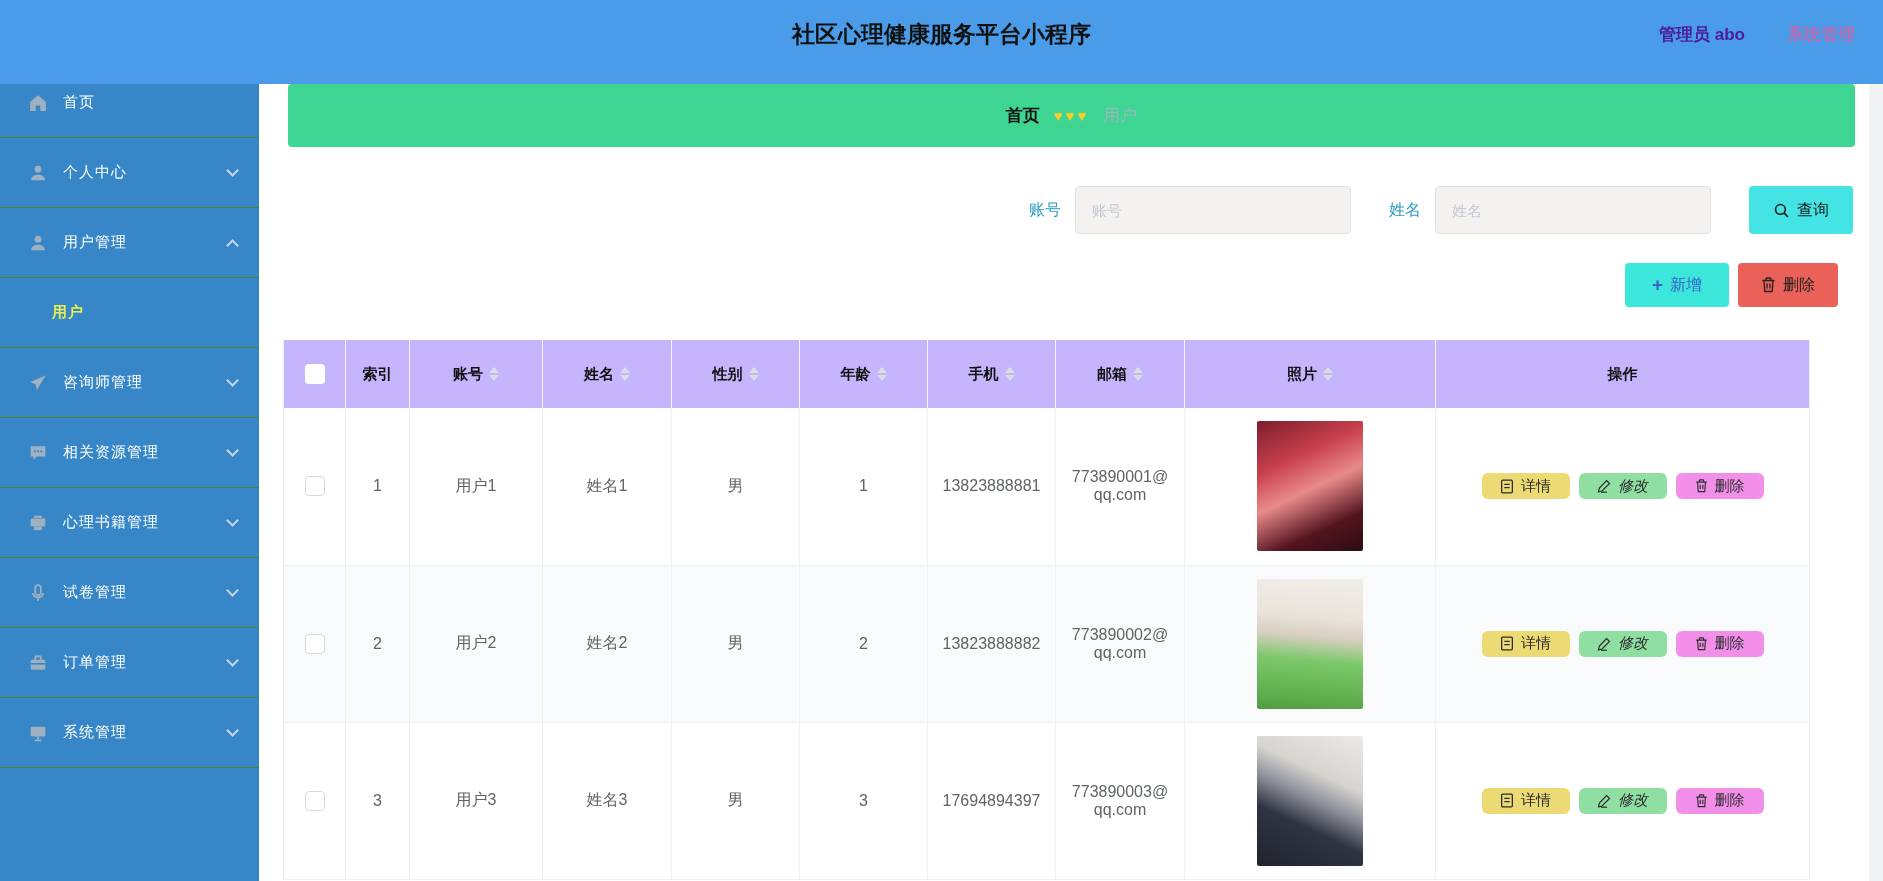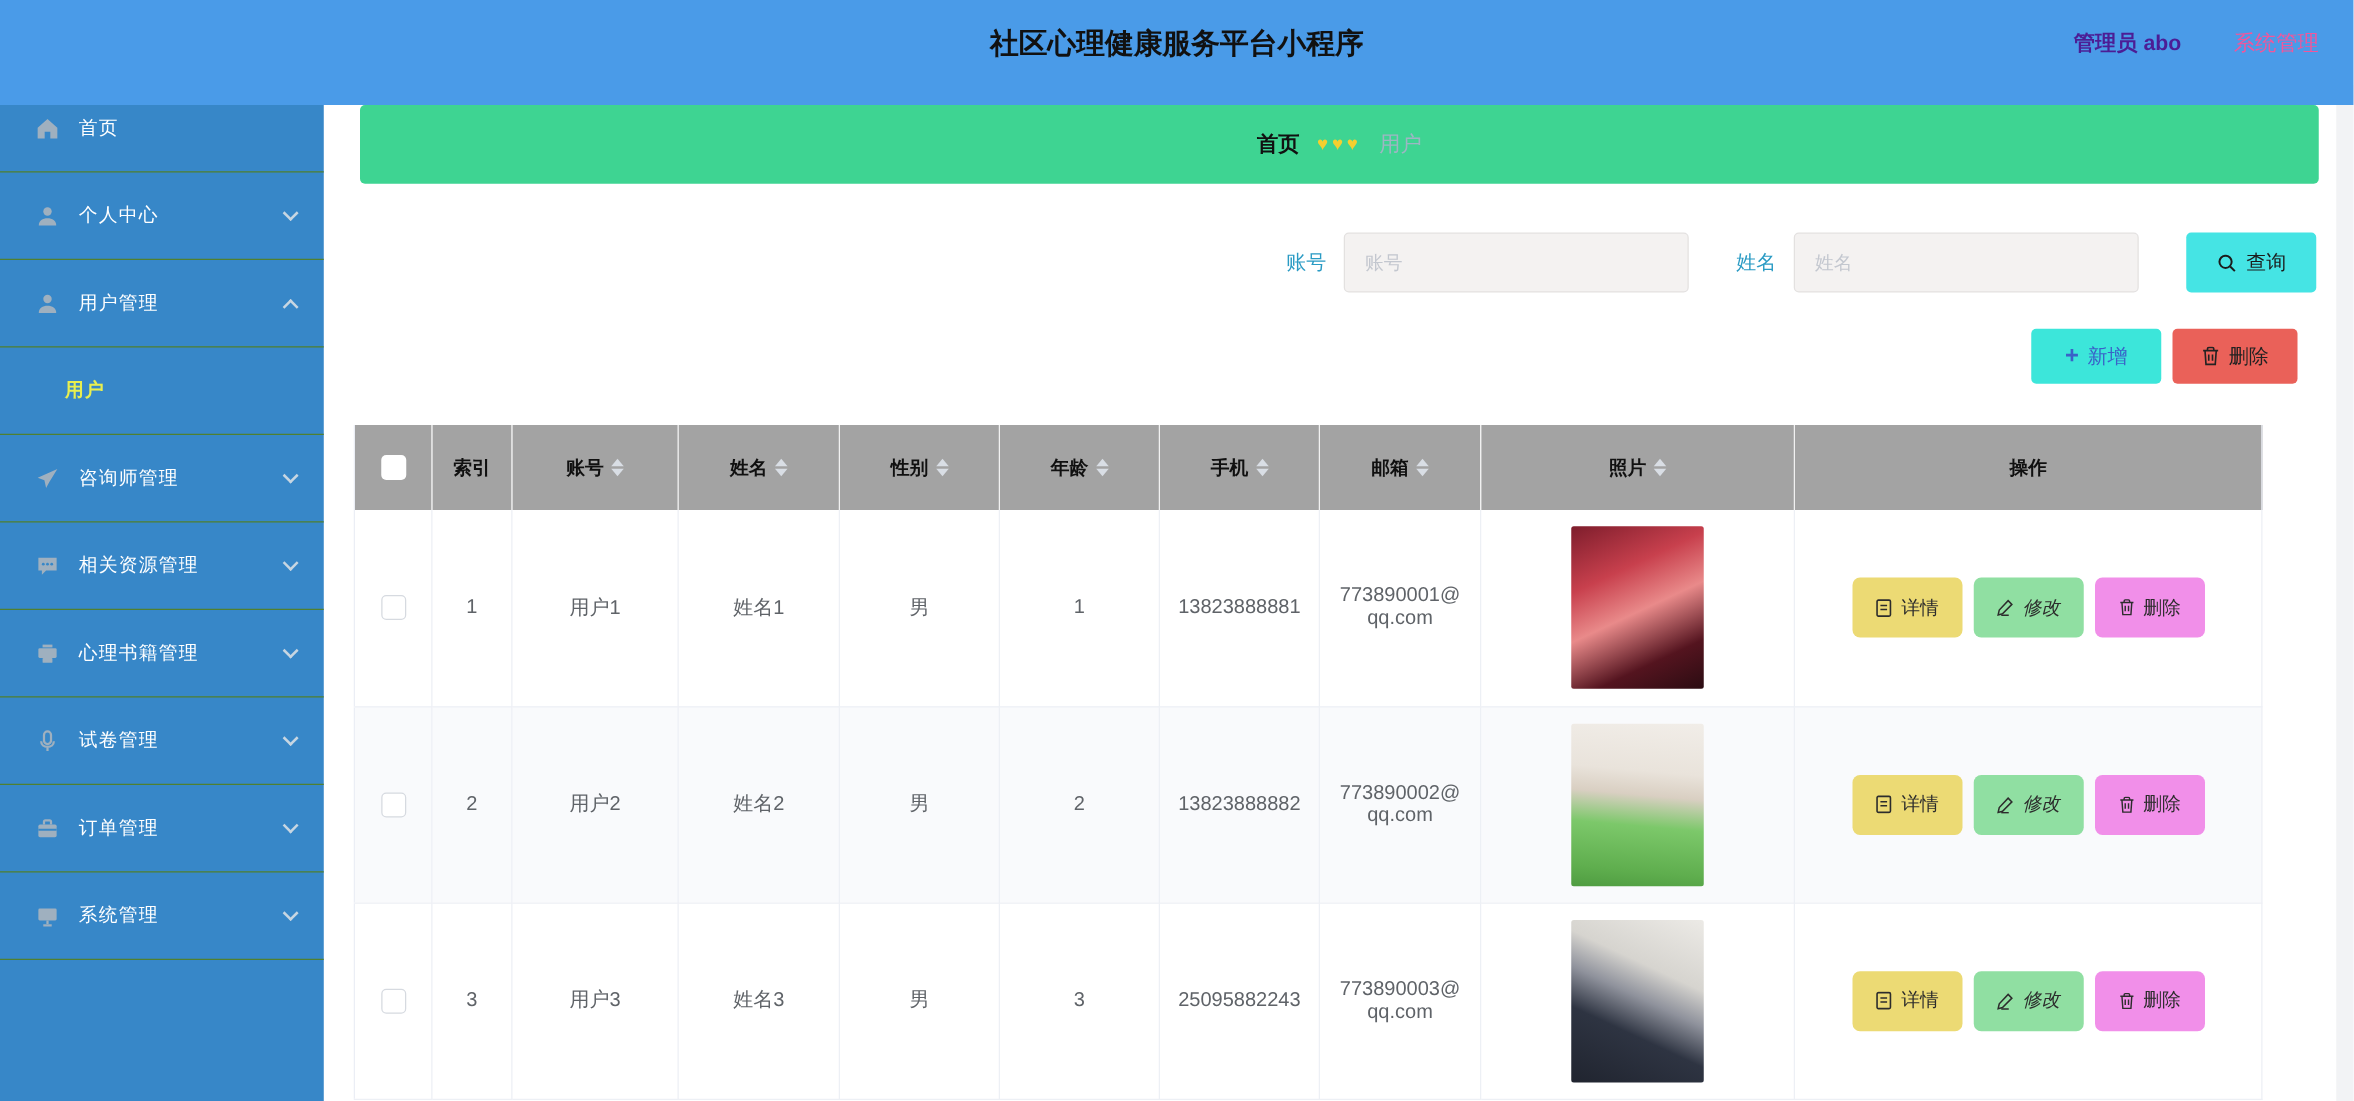--- a/index.html
+++ b/index.html
@@ -53,21 +53,21 @@
   
   .toolbar-row { display:flex; align-items:center; justify-content:flex-end; margin:29px 45px 0 0; gap:9px; }
   .btn-add { width:104px; height:44px; background:#3ce6da; color:#3a62c8; font-size:16px; }
   .btn-add .plus { font-size:19px; font-weight:bold; }
   .btn-del-top { width:100px; height:44px; background:#ea6159; color:#222; font-size:16px; }
 
   
   .tbl-wrap { margin:33px 0 0 24px; }
   table { border-collapse:collapse; table-layout:fixed; width:1526px; background:#fff;
           border-left:1px solid #ebeef5; border-right:1px solid #ebeef5; }
-  thead th { background:#a3a3a3; height:68px; font-size:15px; font-weight:bold; color:#101010;
+  thead th { background:#c4b5fd; height:68px; font-size:15px; font-weight:bold; color:#101010;
              border-right:1px solid rgba(255,255,255,.85); cursor:pointer; }
   thead th:last-child { border-right:none; }
   .th-inner { display:flex; align-items:center; justify-content:center; gap:6px; }
   .sort { display:inline-flex; flex-direction:column; gap:2px; }
   .sort i { display:block; width:0; height:0; border-left:5px solid transparent; border-right:5px solid transparent; }
   .sort .up { border-bottom:6px solid #d9dee5; }
   .sort .down { border-top:6px solid #d9dee5; }
   tbody td { height:157px; border-right:1px solid #edf0f5; border-bottom:1px solid #edf0f5;
              text-align:center; vertical-align:middle; font-size:16px; color:#5f6368;
              word-break:break-all; padding:0 12px; }
@@ -75,21 +75,21 @@
   input[type=checkbox] { appearance:none; width:20px; height:20px; border:1px solid #d6dae0; border-radius:4px;
                          background:#fff; cursor:pointer; vertical-align:middle; }
   thead input[type=checkbox] { border:none; background:#fff; }
 
   .photo { width:106px; height:130px; margin:0 auto; border-radius:2px; cursor:pointer; }
   .photo-1 { background:linear-gradient(155deg,#7e1d2c 0%,#c8404d 30%,#e98a8a 52%,#54141f 78%,#2b0c12 100%); }
   .photo-2 { background:linear-gradient(185deg,#f1ede8 0%,#e9e3db 30%,#d9cfc2 44%,#7cc86a 62%,#5fae4e 88%,#4f9c41 100%); }
   .photo-3 { background:linear-gradient(205deg,#eceae6 0%,#d6d4cf 32%,#8f929c 48%,#2e3442 66%,#20242f 100%); }
 
   .row-actions { display:flex; align-items:center; justify-content:center; gap:9px; }
-  .btn-sm { width:88px; height:48px; border-radius:6px; font-size:15px; color:#2c2c2c; }
+  .btn-sm { width:88px; height:26px; border-radius:6px; font-size:15px; color:#2c2c2c; }
   .btn-detail { background:#ecda74; }
   .btn-edit { background:#90dfa2;font-style:italic; }
   .btn-del { background:#f18fe9; }
 </style>
 </head>
 <body>
 
 <div id="page">
 
   <div class="topbar">
@@ -426,21 +426,21 @@
             </td>
           </tr>
 
           <tr>
             <td><input type="checkbox" style=""></td>
             <td>3</td>
             <td>用户3</td>
             <td>姓名3</td>
             <td>男</td>
             <td>3</td>
-            <td>25095882243</td>
+            <td>17694894397</td>
             <td>773890003@qq.com</td>
             <td>
                 <div class="photo photo-3"></div>
               </td>
             <td>
               <div class="row-actions">
                 <button class="btn btn-sm btn-detail">
                   <span style="display:inline-flex;">
                       <svg width="14" height="15" viewBox="0 0 12 14">
                         <rect x="1" y="1" width="10" height="12" rx="1" fill="none" stroke="#2c2c2c" stroke-width="1.2"></rect>

